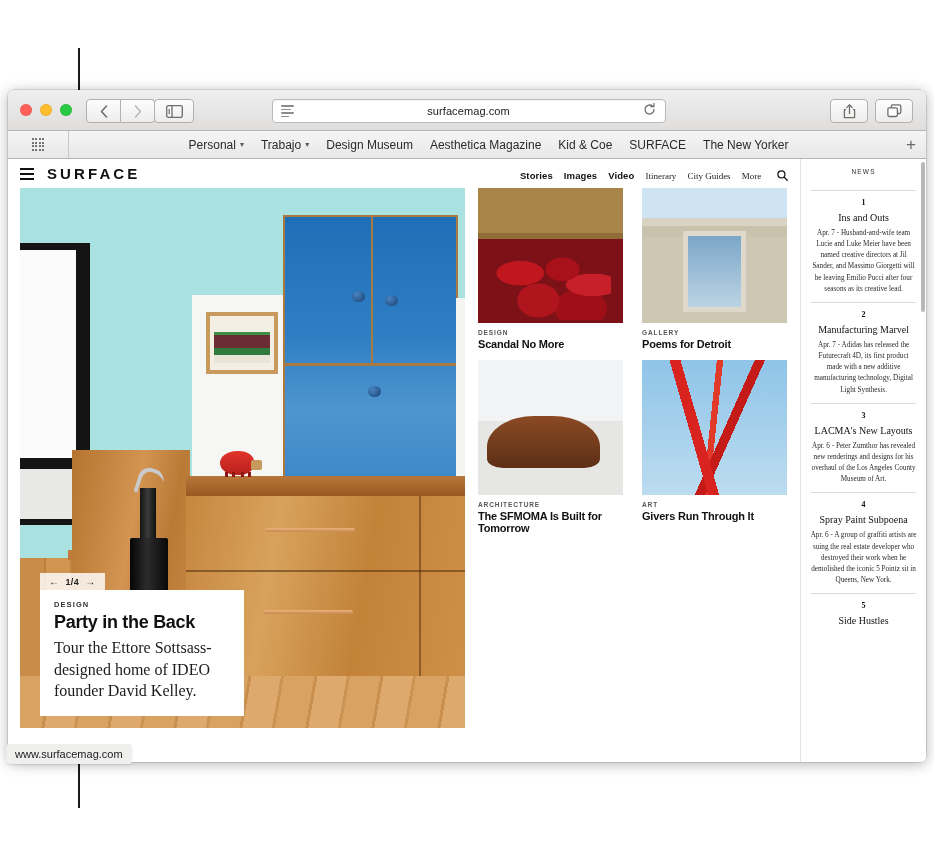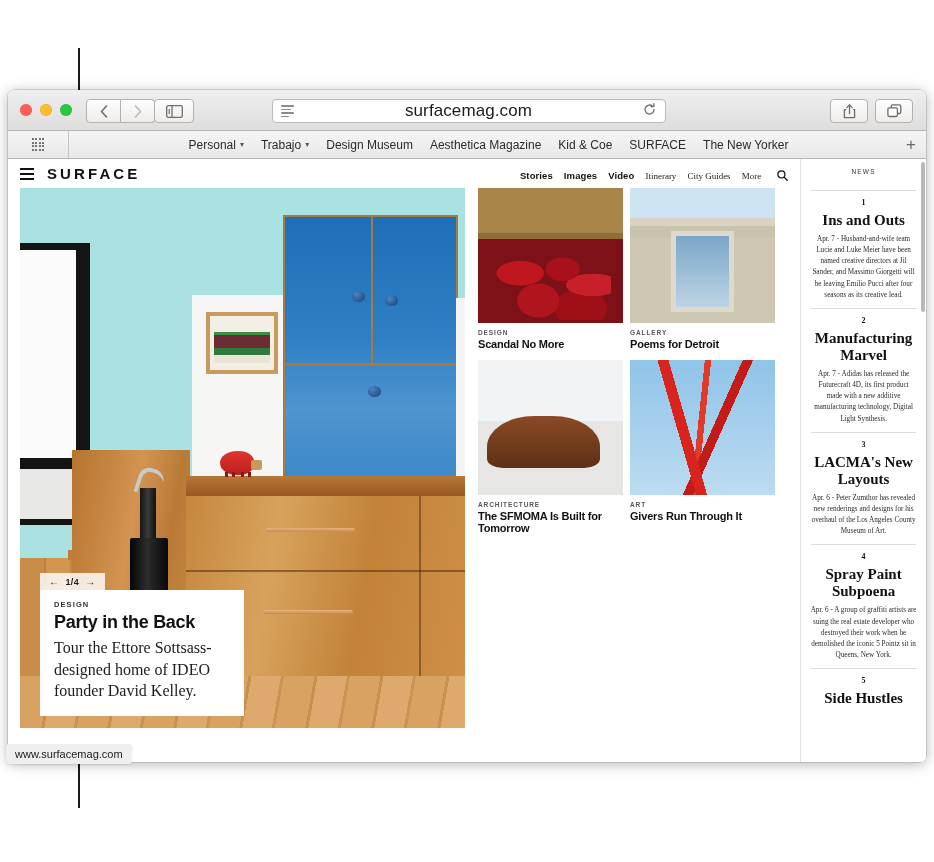--- a/index.html
+++ b/index.html
@@ -62,21 +62,21 @@
     display: flex; align-items: center;
     box-shadow: inset 0 1px 1px rgba(0,0,0,.05);
   }
   .urlbar .reader { margin-left: 8px; display: flex; flex-direction: column; gap: 2px; }
   .reader i { display: block; height: 1.5px; background: #8b8b8b; border-radius: 1px; }
   .reader i:nth-child(1) { width: 13px; }
   .reader i:nth-child(2) { width: 10px; }
   .reader i:nth-child(3) { width: 13px; }
   .reader i:nth-child(4) { width: 8px; }
   .urltext {
-    flex: 1; text-align: center; font-size: 17px; color: #1a1a1a;
+    flex: 1; text-align: center; font-size: 11px; color: #1a1a1a;
     letter-spacing: .1px;
   }
   .reload { margin-right: 9px; }
 
   
   .bookmarks {
     height: 27px; position: relative;
     background: linear-gradient(#f6f5f5,#e9e8e7);
     border-bottom: 1px solid #b7b5b4;
     display: flex; align-items: center; justify-content: space-between;
@@ -179,21 +179,21 @@
   .pager .arr { font-size: 10px; font-weight: 400; }
   .hero-caption {
     background: #fff; padding: 10px 14px 14px 14px; width: 176px;
   }
   .cap-kicker { font-size: 7.5px; font-weight: 700; letter-spacing: 1.1px; color: #333; margin-bottom: 3px; }
   .cap-title { font-size: 18px; font-weight: 700; color: #111; margin: 0 0 4px 0; letter-spacing: -.3px; }
   .cap-desc { font-family: "Liberation Serif", serif; font-size: 16px; line-height: 1.35; color: #1c1c1c; }
 
   
   .grid { width: 310px; display: flex; flex-direction: column; gap: 9px; }
-  .grid-row { display: flex; gap: 7px; }
+  .grid-row { display: flex; gap: 19px; }
   .card { width: 145px; }
   .thumb { width: 145px; height: 135px; background: #ddd; overflow: hidden; position: relative; }
   .card-kicker { font-size: 6.5px; font-weight: 700; letter-spacing: .9px; color: #555; margin: 6px 0 2px 0; }
   .card-title { font-size: 11px; font-weight: 700; color: #111; line-height: 1.15; letter-spacing: -.2px; }
 
   
   .t-theater { background: linear-gradient(180deg,#a9854a 0 33%,#8f6d39 33% 38%,#7d1118 38% 100%); }
   .t-theater::after { content:""; position:absolute; left:8%; top:40%; width:84%; height:58%;
     background: radial-gradient(ellipse at 25% 40%,#c0171f 0 18%,transparent 19%),
                 radial-gradient(ellipse at 60% 35%,#a81119 0 16%,transparent 17%),
@@ -225,21 +225,21 @@
     background: linear-gradient(#cbb municipal,#9e8048); background: linear-gradient(#d6c08a,#9e8048); }
   .t-travel::before { content:""; position:absolute; left:0; bottom:0; width:100%; height:22%;
     background: #c2a06a; }
 
   
   .news-head { text-align: center; font-size: 6.5px; letter-spacing: 1.2px; color: #333;
     padding: 9px 0 8px 0; font-family: "Liberation Sans", sans-serif; }
   .news-item { padding: 0 9px; text-align: center; }
   .news-rule { height: 1px; background: #dcdcdc; margin: 7px 10px; }
   .news-num { font-family: "Liberation Serif", serif; font-size: 8px; font-weight: 700; color: #111; margin-bottom: 5px; }
-  .news-title { font-family: "Liberation Serif", serif; font-size: 15px; font-weight: 700; color: #111; margin-bottom: 5px; }
+  .news-title { font-family: "Liberation Serif", serif; font-size: 10px; font-weight: 400; color: #111; margin-bottom: 5px; }
   .news-body { font-family: "Liberation Serif", serif; font-size: 7.2px; line-height: 1.55; color: #2a2a2a; }
   
   .status-pill {
     position: absolute; left: 6px; top: 744px; height: 20px; padding: 0 9px;
     background: #efefee; border-radius: 3px; display: flex; align-items: center;
     font-size: 11px; color: #1b1b1b;
     box-shadow: 0 1px 2px rgba(0,0,0,.10);
   }
   .scroll-track { position: absolute; right: 0; top: 0; width: 7px; height: 100%; }
   .scroll-thumb { position: absolute; right: 1.5px; top: 3px; width: 4px; height: 150px;

